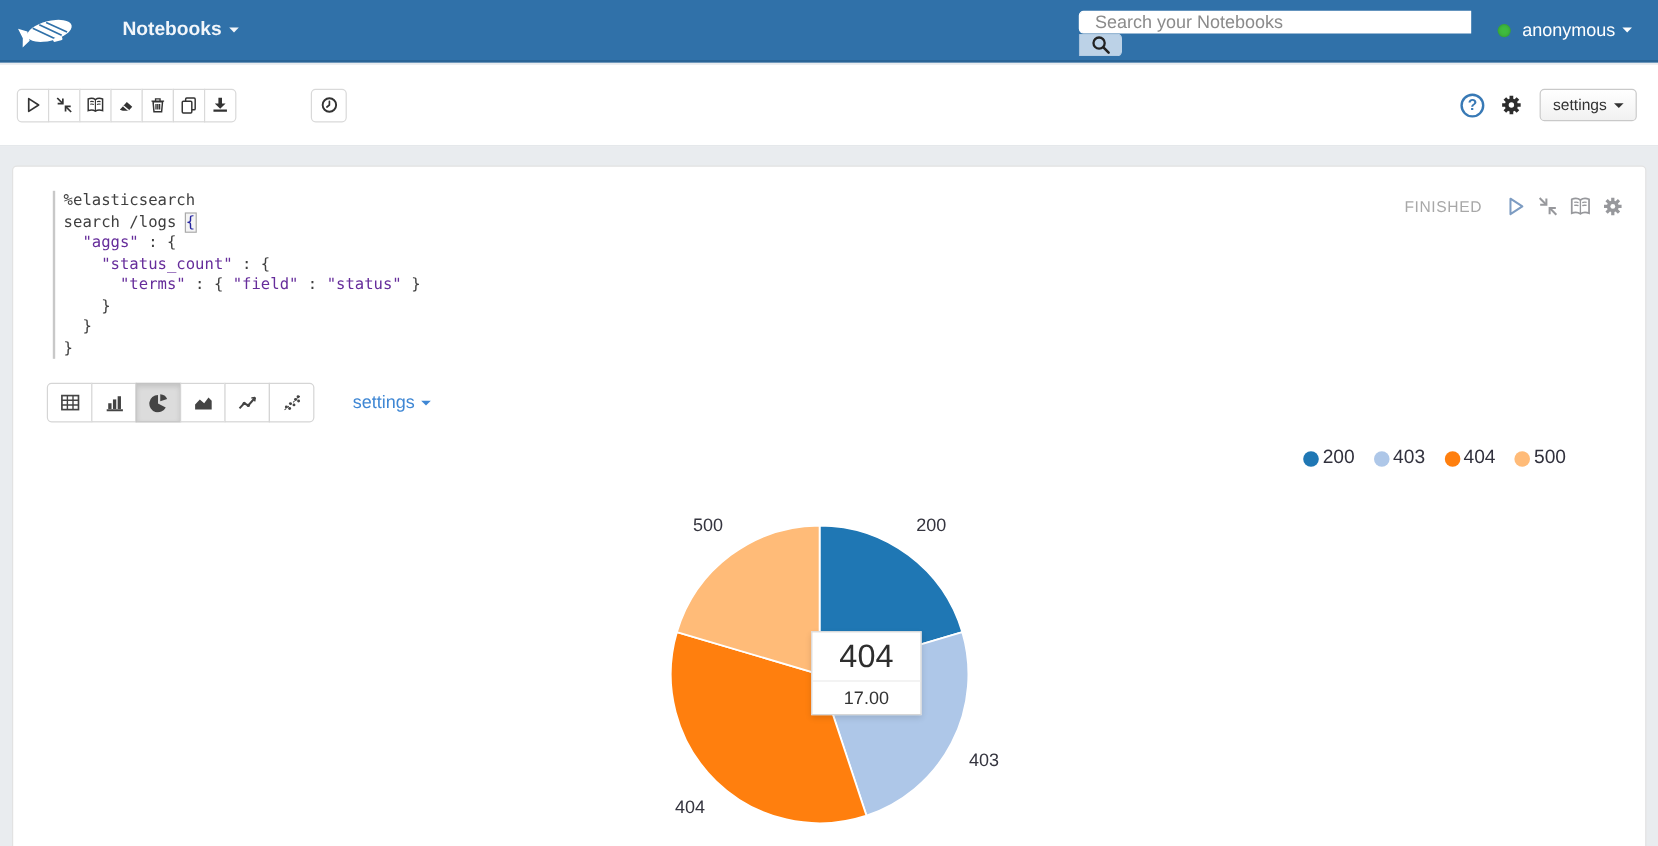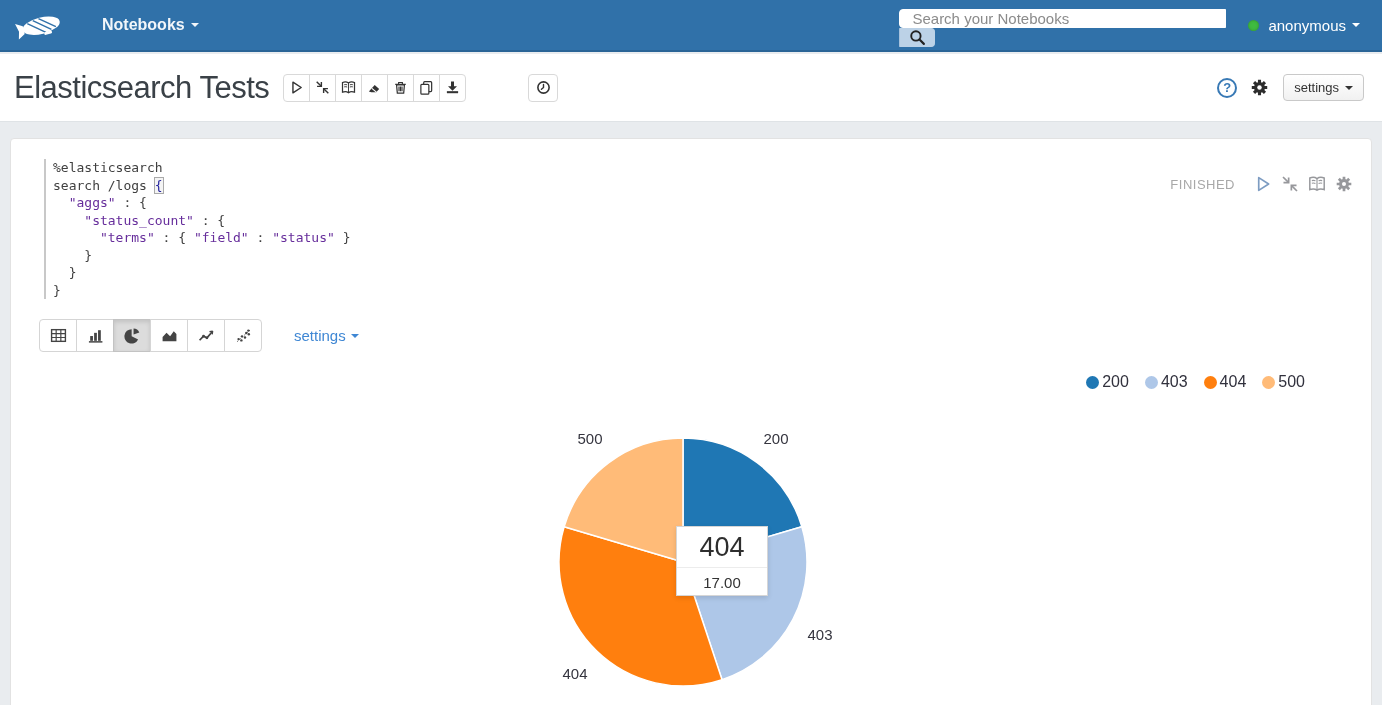--- a/index.html
+++ b/index.html
@@ -53,21 +53,21 @@
   .gear-dark { width:19px; height:19px; color:#2d2d2d; margin-left:13px; cursor:pointer; }
   .rev-btn { margin-left:14px; height:27px; padding:0 10px; background:linear-gradient(#fff,#f1f1f1);
              border:1px solid #c9c9c9; border-radius:4px; font-size:13px; color:#333;
              display:flex; align-items:center; cursor:pointer; }
   .rev-btn .caret { border-top-color:#333; }
 
   
   .content-bg { position:absolute; left:0; top:123px; width:100%; height:582px; background:#e9ecef; }
   .card { position:absolute; left:10px; top:15px; width:1362px; height:600px; background:#fff;
           border:1px solid #e2e2e2; border-radius:4px; }
-  .status-row { position:absolute; top:36px; right:18px; display:flex; align-items:center; }
+  .status-row { position:absolute; top:24px; right:18px; display:flex; align-items:center; }
   .status-label { font-size:13px; color:#a8a8a8; letter-spacing:0.5px; margin-right:10px; }
   .p-icon { width:18px; height:18px; color:#97989c; margin-left:9px; cursor:pointer; }
   .p-icon.play { color:#7d9cc2; }
 
   .code-block { position:absolute; left:33px; top:20px; border-left:2px solid #c8c8c8;
                 padding-left:7px; font-family:"DejaVu Sans Mono", monospace; font-size:13px;
                 line-height:17.5px; white-space:pre; cursor:text; }
   .code-line { height:17.5px; }
   .tok-k { color:#404040; }
   .tok-s { color:#662d9b; }
@@ -132,21 +132,20 @@
       </div>
       <div class="user-area">
         <span class="status-dot"></span>
         <span>anonymous</span>
         <span class="caret"></span>
       </div>
     </div>
   </div>
 
   <div class="titlebar">
-    <div class="note-title">Elasticsearch Tests</div>
     <div class="btn-group" id="note-toolbar">
         <div class="tbtn">
           <span style="display:flex">
             <svg viewBox="0 0 16 16">
               <path d="M4.2 2.3 L13 8 L4.2 13.7 Z" fill="none" stroke="currentColor" stroke-width="1.5" stroke-linejoin="round"></path>
             </svg>
           </span>
         </div>
         <div class="tbtn">
           <span style="display:flex">

